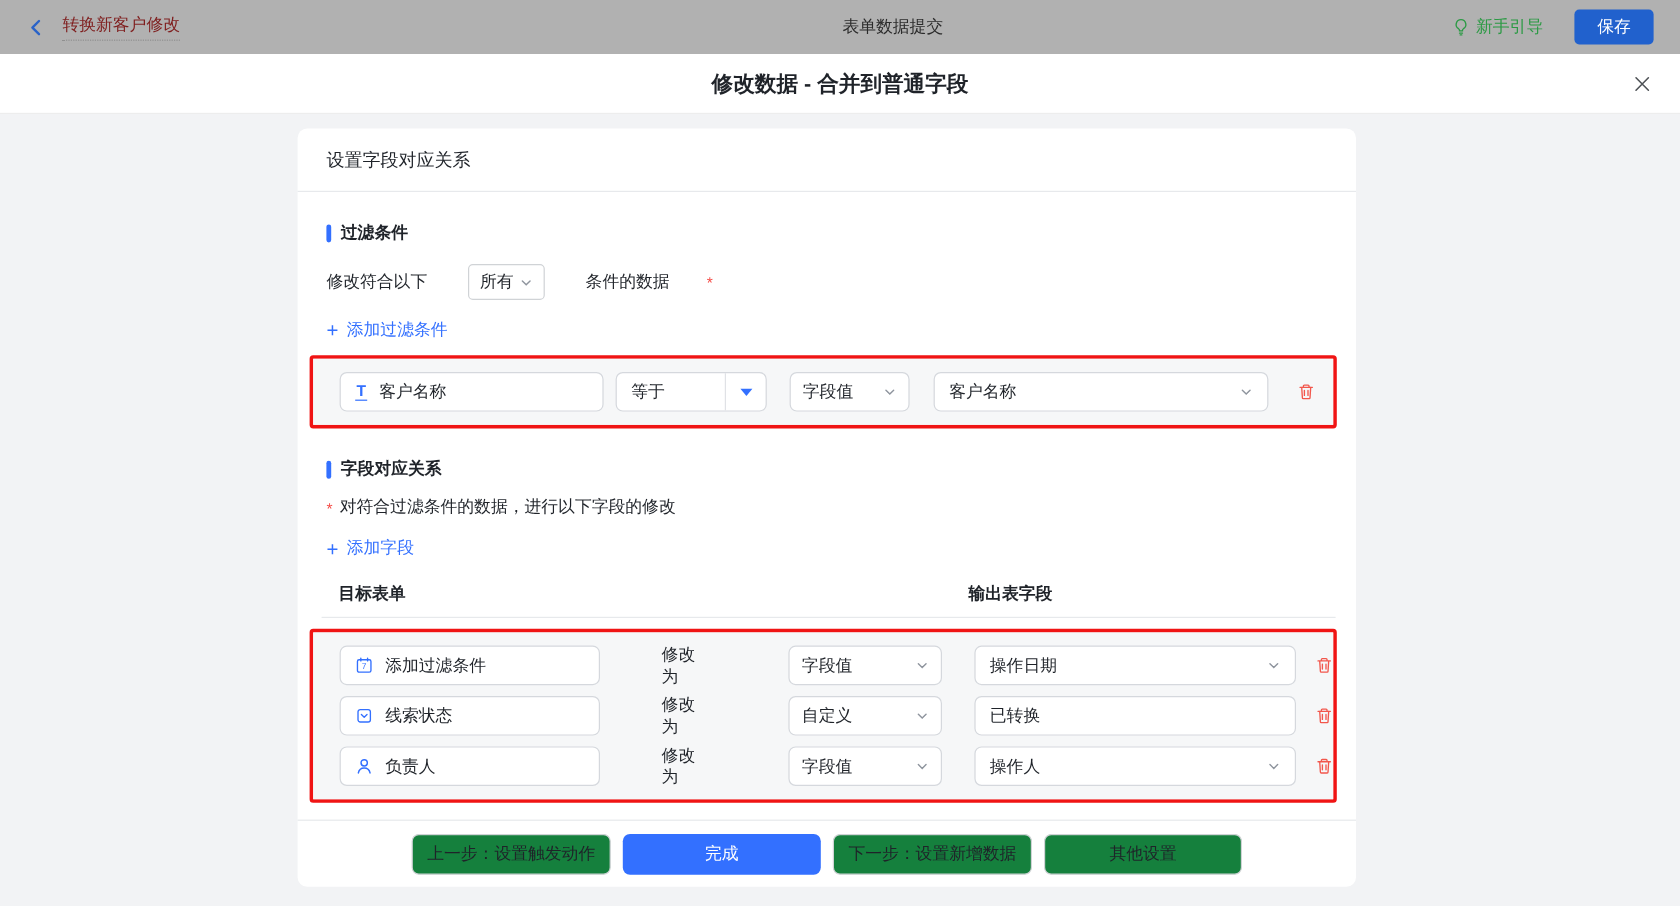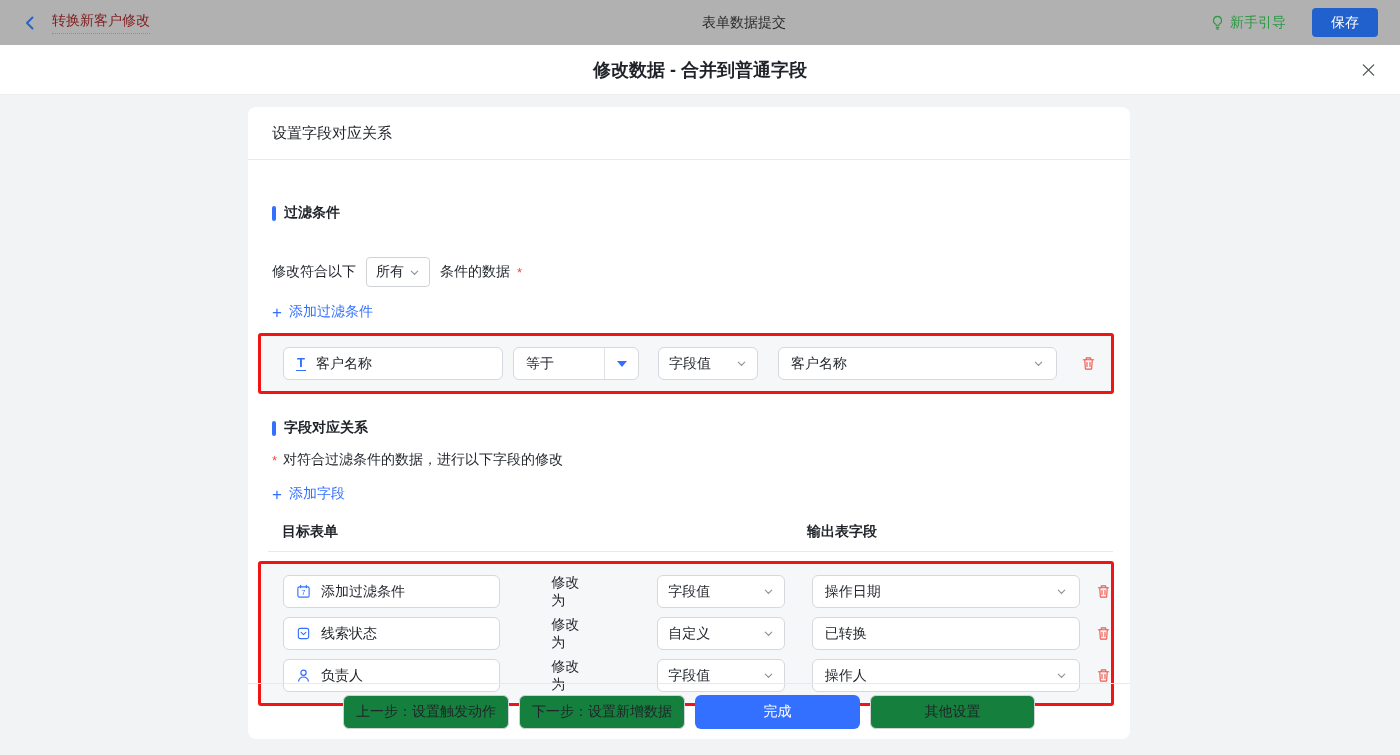--- a/index.html
+++ b/index.html
@@ -35,26 +35,26 @@
 
   
   .content { position:absolute; top:95px; left:0; width:100%; height:660px;
     background:#f2f3f5; }
   .card { position:absolute; left:248px; top:12px; width:882px; height:632px;
     background:#fff; border-radius:8px; }
   .card-hd { height:53px; display:flex; align-items:center; padding:0 24px;
     font-size:15px; border-bottom:1px solid #e7e9ec; }
   .card-body { padding:0 24px; }
 
-  .sec-title { margin-top:44px; display:flex; align-items:center;
+  .sec-title { margin-top:25px; display:flex; align-items:center;
     font-weight:bold; }
   .sec-bar { width:4px; height:15px; background:#3370ff; border-radius:2px;
     margin-right:8px; }
 
-  .sentence { margin-top:35px; display:flex; align-items:center; }
+  .sentence { margin-top:17px; display:flex; align-items:center;gap:24px; }
   .mini-select { margin:0 10px; width:64px; height:30px; background:#fff;
     border:1px solid #d0d3d6; border-radius:4px; display:flex;
     align-items:center; justify-content:space-between; padding:0 9px;
     cursor:pointer; }
   .star { color:#f54a45; margin-left:7px; font-size:13px; }
 
   .add-link { margin-top:16px; display:inline-flex; align-items:center;
     gap:7px; color:#3370ff; cursor:pointer; }
   .plus { font-size:17px; line-height:1; }
 
@@ -334,18 +334,18 @@
                 </svg>
             </span>
           </div>
 
         </div>
       </div>
     </div>
 
     <div class="footer">
       <button class="btn">上一步：设置触发动作</button>
+      <button class="btn btn-primary">完成</button>
       <button class="btn">下一步：设置新增数据</button>
-      <button class="btn btn-primary">完成</button>
       <button class="btn">其他设置</button>
     </div>
   </div>
 </div>
 
 </body></html>

